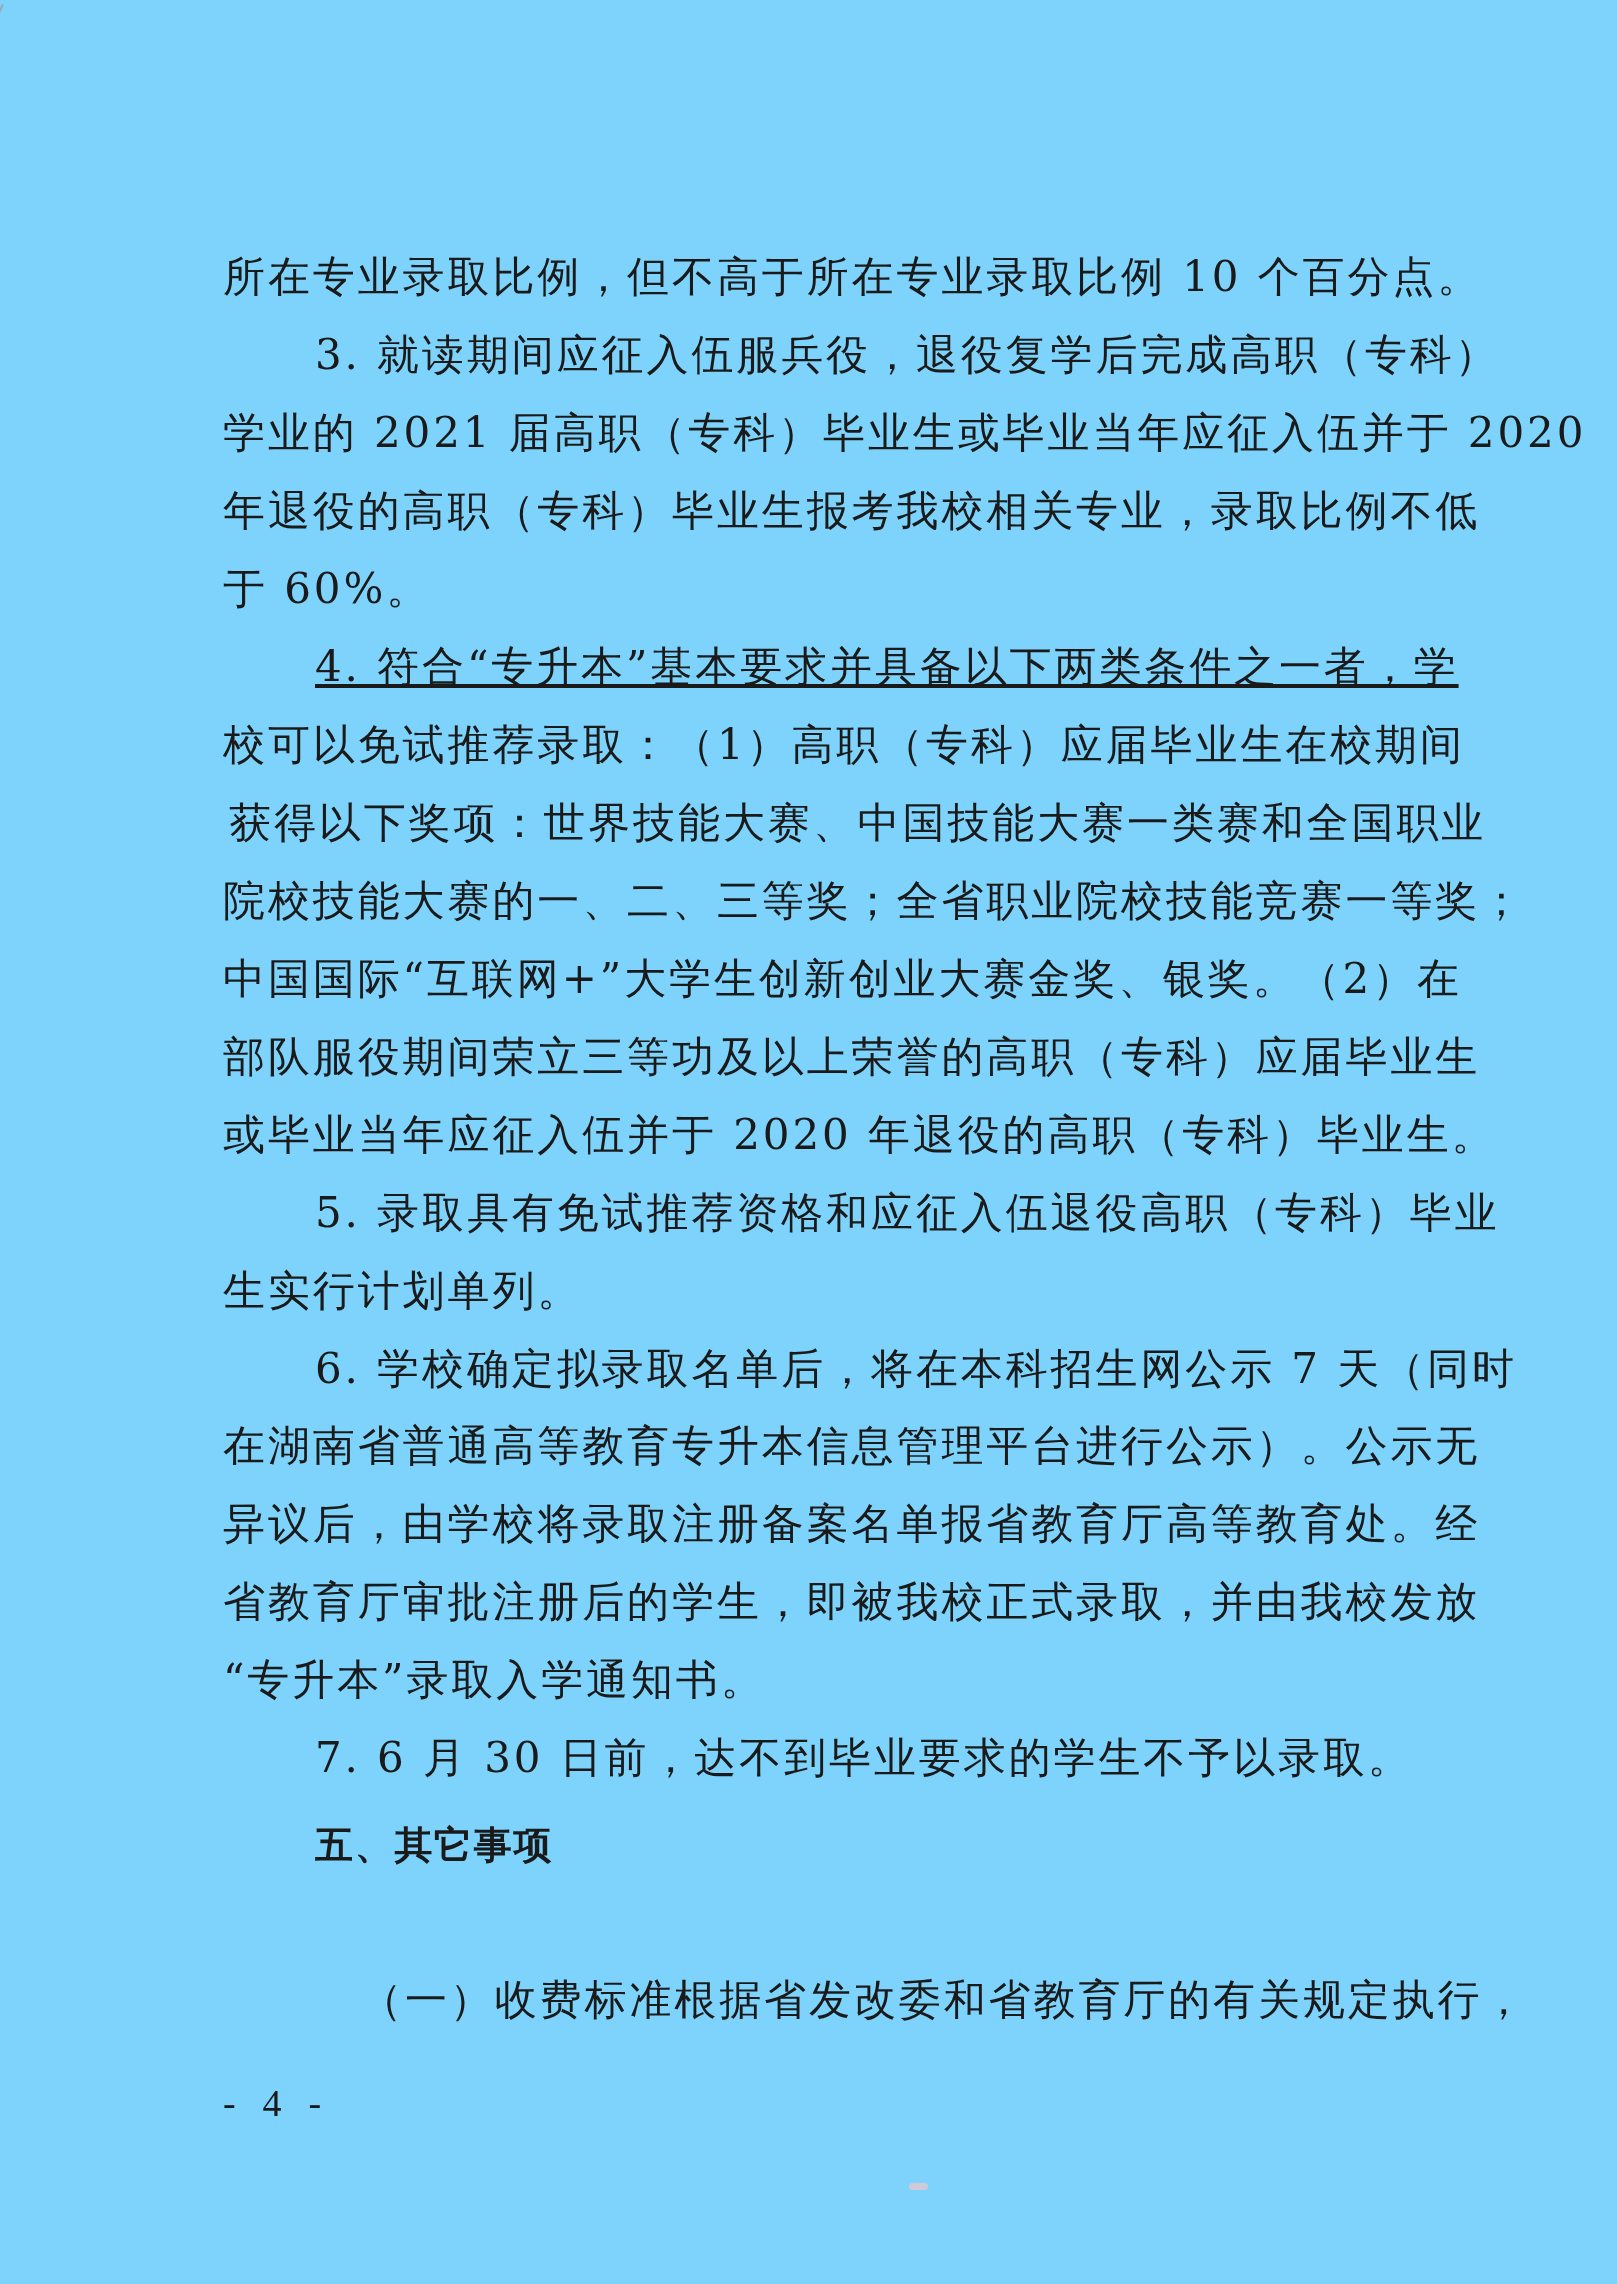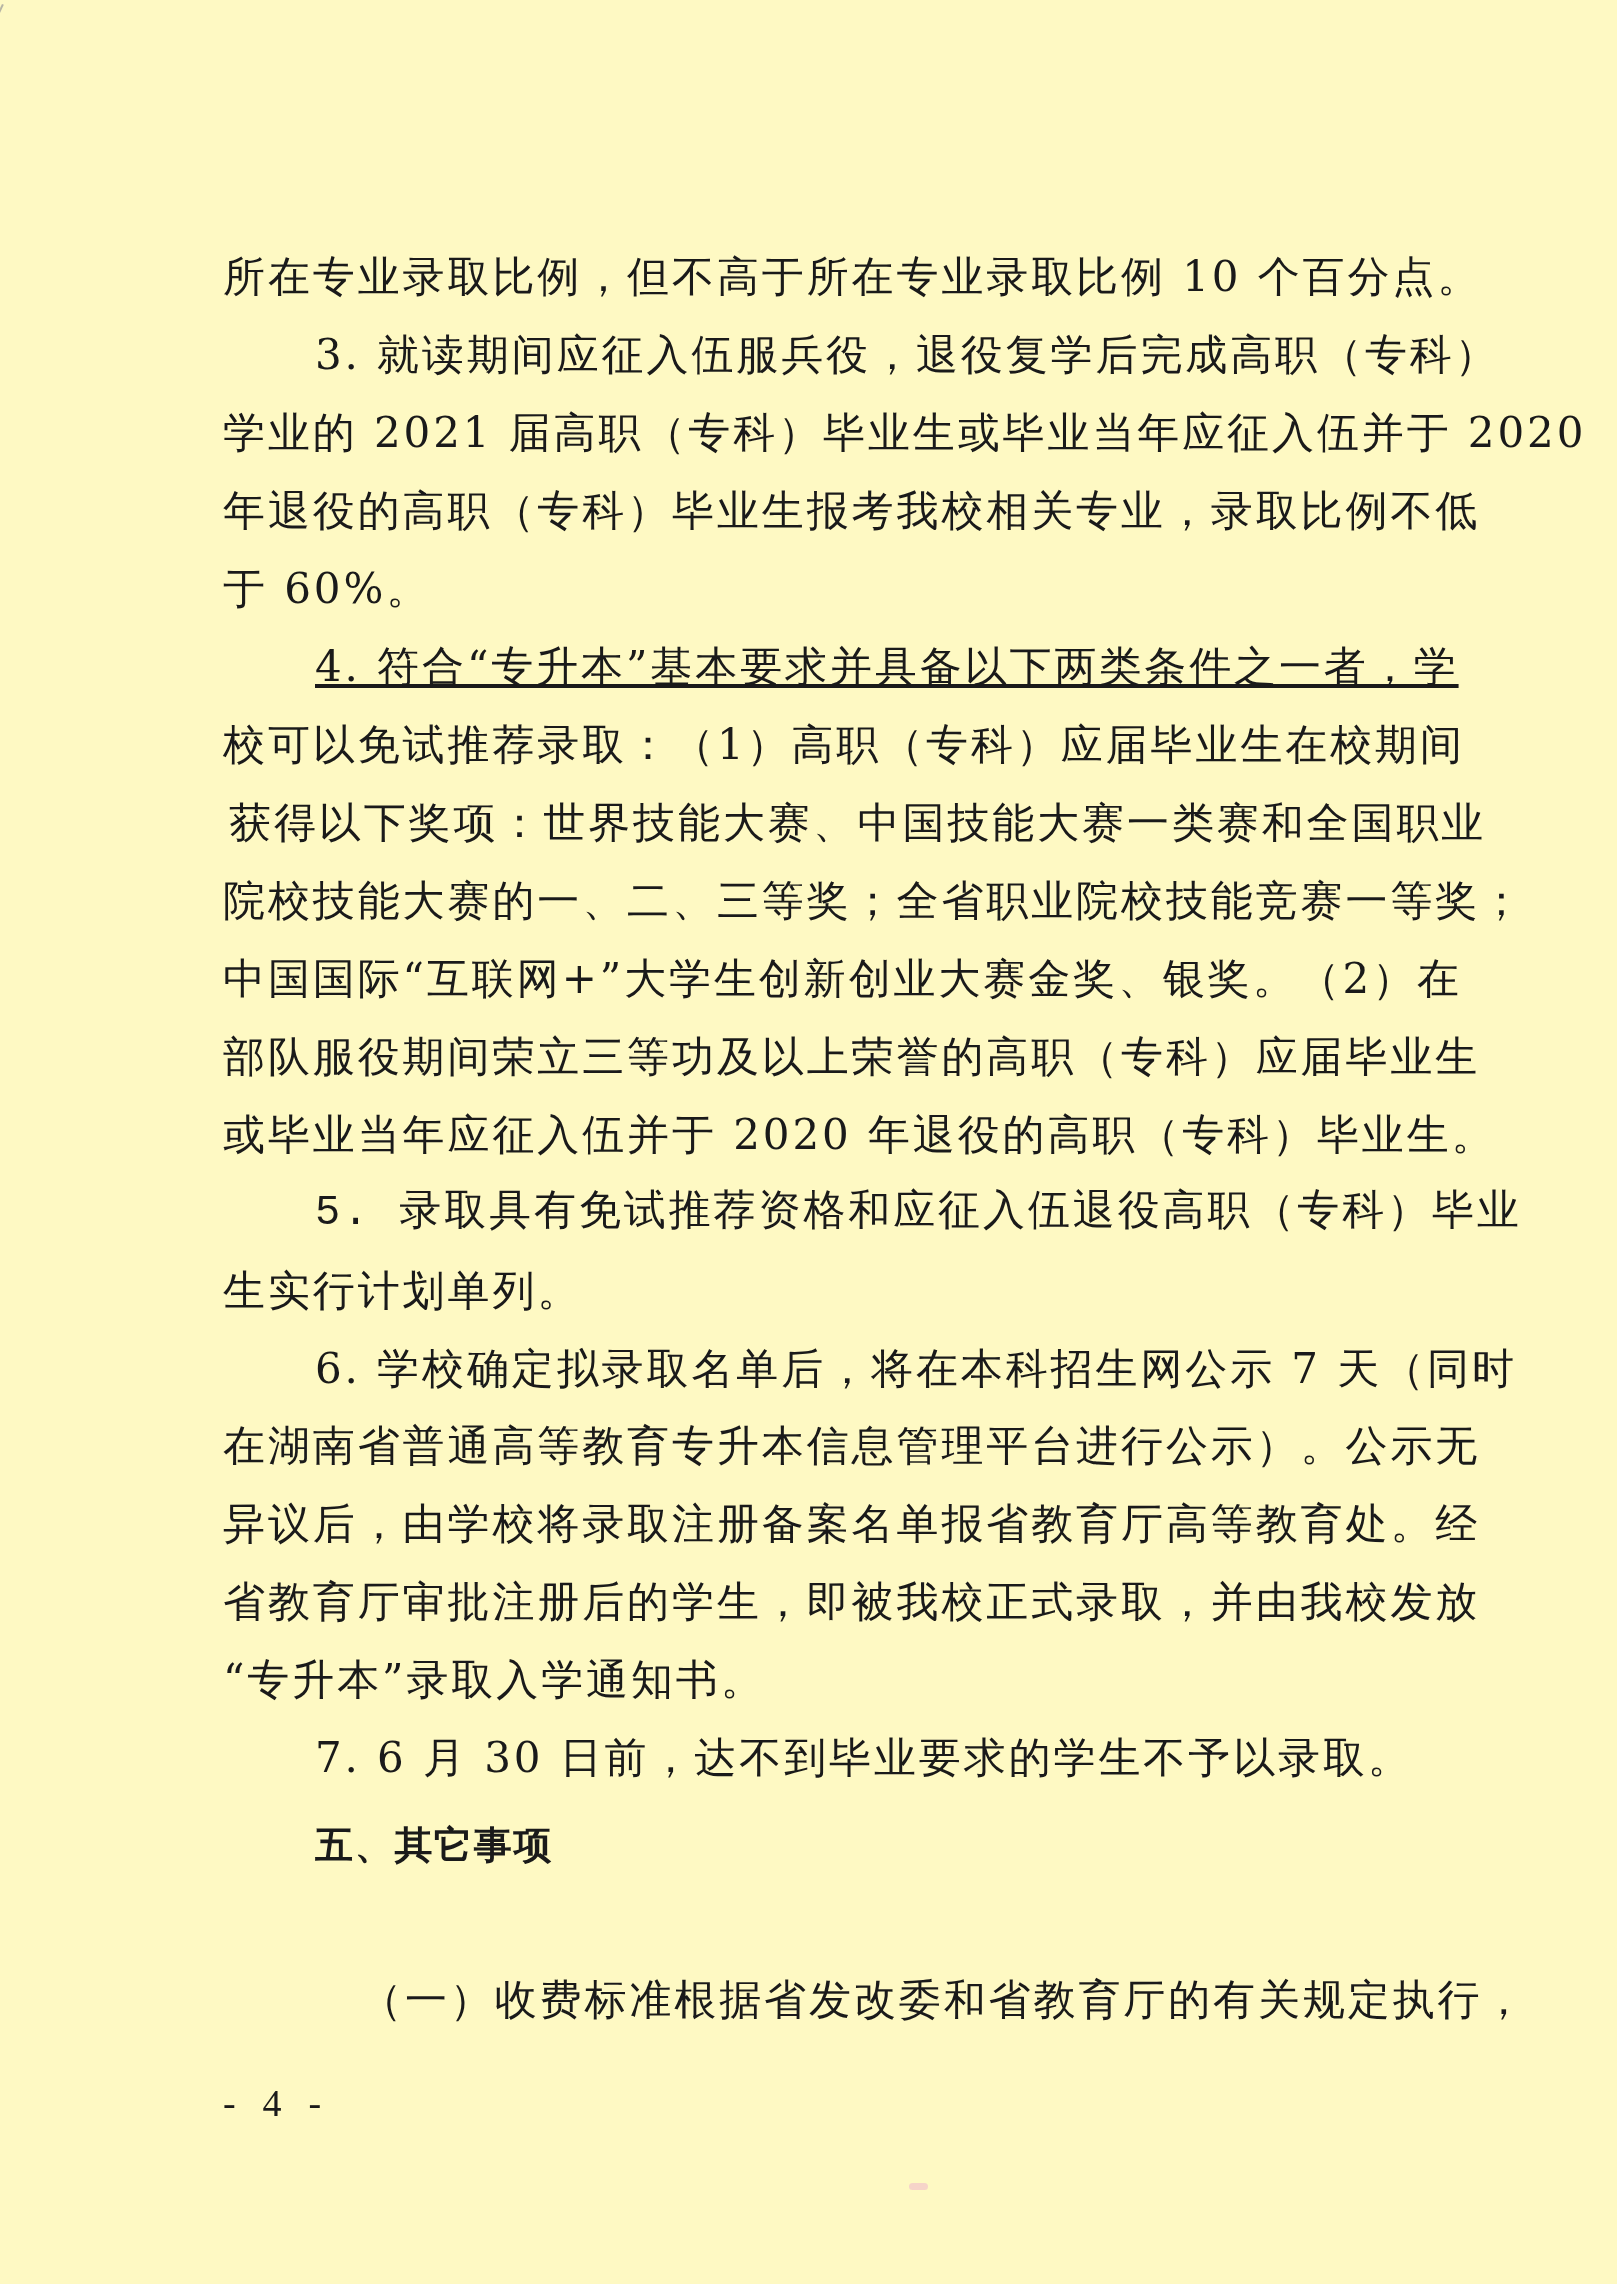--- a/index.html
+++ b/index.html
@@ -1,18 +1,18 @@
 <!DOCTYPE html>
 <html style="font-size:14px"><head>
 <meta charset="utf-8">
 <style>
   html,body{margin:0;padding:0;background:#fff;}
   body{width:1617px;height:2284px;position:relative;overflow:hidden;
     font-family:"DejaVu Serif","Liberation Serif",serif;color:#1a1a1a;}
-  .page{position:absolute;left:0;top:0;width:1617px;height:2284px;background:#fef9c3;}
+  .page{position:absolute;left:0;top:0;width:1617px;height:2284px;background:#7dd3fc;}
   .scan-mark{position:absolute;left:1.7px;top:3.5px;width:1.7px;height:52px;background:#999;transform:rotate(25deg);transform-origin:top left;opacity:.7;}
   .line{position:absolute;left:223px;width:1197px;font-size:42px;line-height:52px;height:52px;
     white-space:nowrap;letter-spacing:2.9px;text-align:justify;text-align-last:justify;}
   .line.last{text-align-last:left;}
   .line.indent{left:315px;width:1105px;}
   .heading{position:absolute;left:315px;font-size:38px;font-weight:bold;line-height:52px;
     font-family:"DejaVu Sans","Liberation Sans",sans-serif;letter-spacing:1.7px;}
   .pagenum{position:absolute;left:223px;top:2077px;font-size:38px;line-height:52px;
     font-family:"Liberation Serif",serif;letter-spacing:8.7px;}
   .stamp-speck{position:absolute;left:909px;top:2183px;width:19px;height:7px;border-radius:3.5px;background:#f2c4cc;opacity:.7;}
@@ -29,21 +29,21 @@
       <div class="line" style="top: 407px;">学业的 2021 届高职（专科）毕业生或毕业当年应征入伍并于 2020</div>
       <div class="line" style="top: 485px;">年退役的高职（专科）毕业生报考我校相关专业，录取比例不低</div>
       <div class="line last" style="top: 563px;">于 60%。</div>
       <div class="line indent" style="top: 641px; text-decoration: underline;">4. 符合“专升本”基本要求并具备以下两类条件之一者，学</div>
       <div class="line" style="top: 719px;">校可以免试推荐录取：（1）高职（专科）应届毕业生在校期间</div>
       <div class="line" style="top: 797px; margin-left: 6px;">获得以下奖项：世界技能大赛、中国技能大赛一类赛和全国职业</div>
       <div class="line" style="top: 875px;">院校技能大赛的一、二、三等奖；全省职业院校技能竞赛一等奖；</div>
       <div class="line" style="top: 953px;">中国国际“互联网+”大学生创新创业大赛金奖、银奖。（2）在</div>
       <div class="line" style="top: 1031px;">部队服役期间荣立三等功及以上荣誉的高职（专科）应届毕业生</div>
       <div class="line last" style="top: 1109px;">或毕业当年应征入伍并于 2020 年退役的高职（专科）毕业生。</div>
-      <div class="line indent" style="top: 1187px; font-family: Liberation Mono, monospace;">5. 录取具有免试推荐资格和应征入伍退役高职（专科）毕业</div>
+      <div class="line indent" style="top: 1187px;">5. 录取具有免试推荐资格和应征入伍退役高职（专科）毕业</div>
       <div class="line last" style="top: 1265px;">生实行计划单列。</div>
       <div class="line indent" style="top: 1343px;">6. 学校确定拟录取名单后，将在本科招生网公示 7 天（同时</div>
       <div class="line" style="top: 1420px;">在湖南省普通高等教育专升本信息管理平台进行公示）。公示无</div>
       <div class="line" style="top: 1498px;">异议后，由学校将录取注册备案名单报省教育厅高等教育处。经</div>
       <div class="line" style="top: 1576px;">省教育厅审批注册后的学生，即被我校正式录取，并由我校发放</div>
       <div class="line last" style="top: 1654px;">“专升本”录取入学通知书。</div>
       <div class="line indent last" style="top: 1732px;">7. 6 月 30 日前，达不到毕业要求的学生不予以录取。</div>
       <div class="line indent" style="top: 1974px; margin-left: 45px;">（一）收费标准根据省发改委和省教育厅的有关规定执行，</div>
     </div>
 

